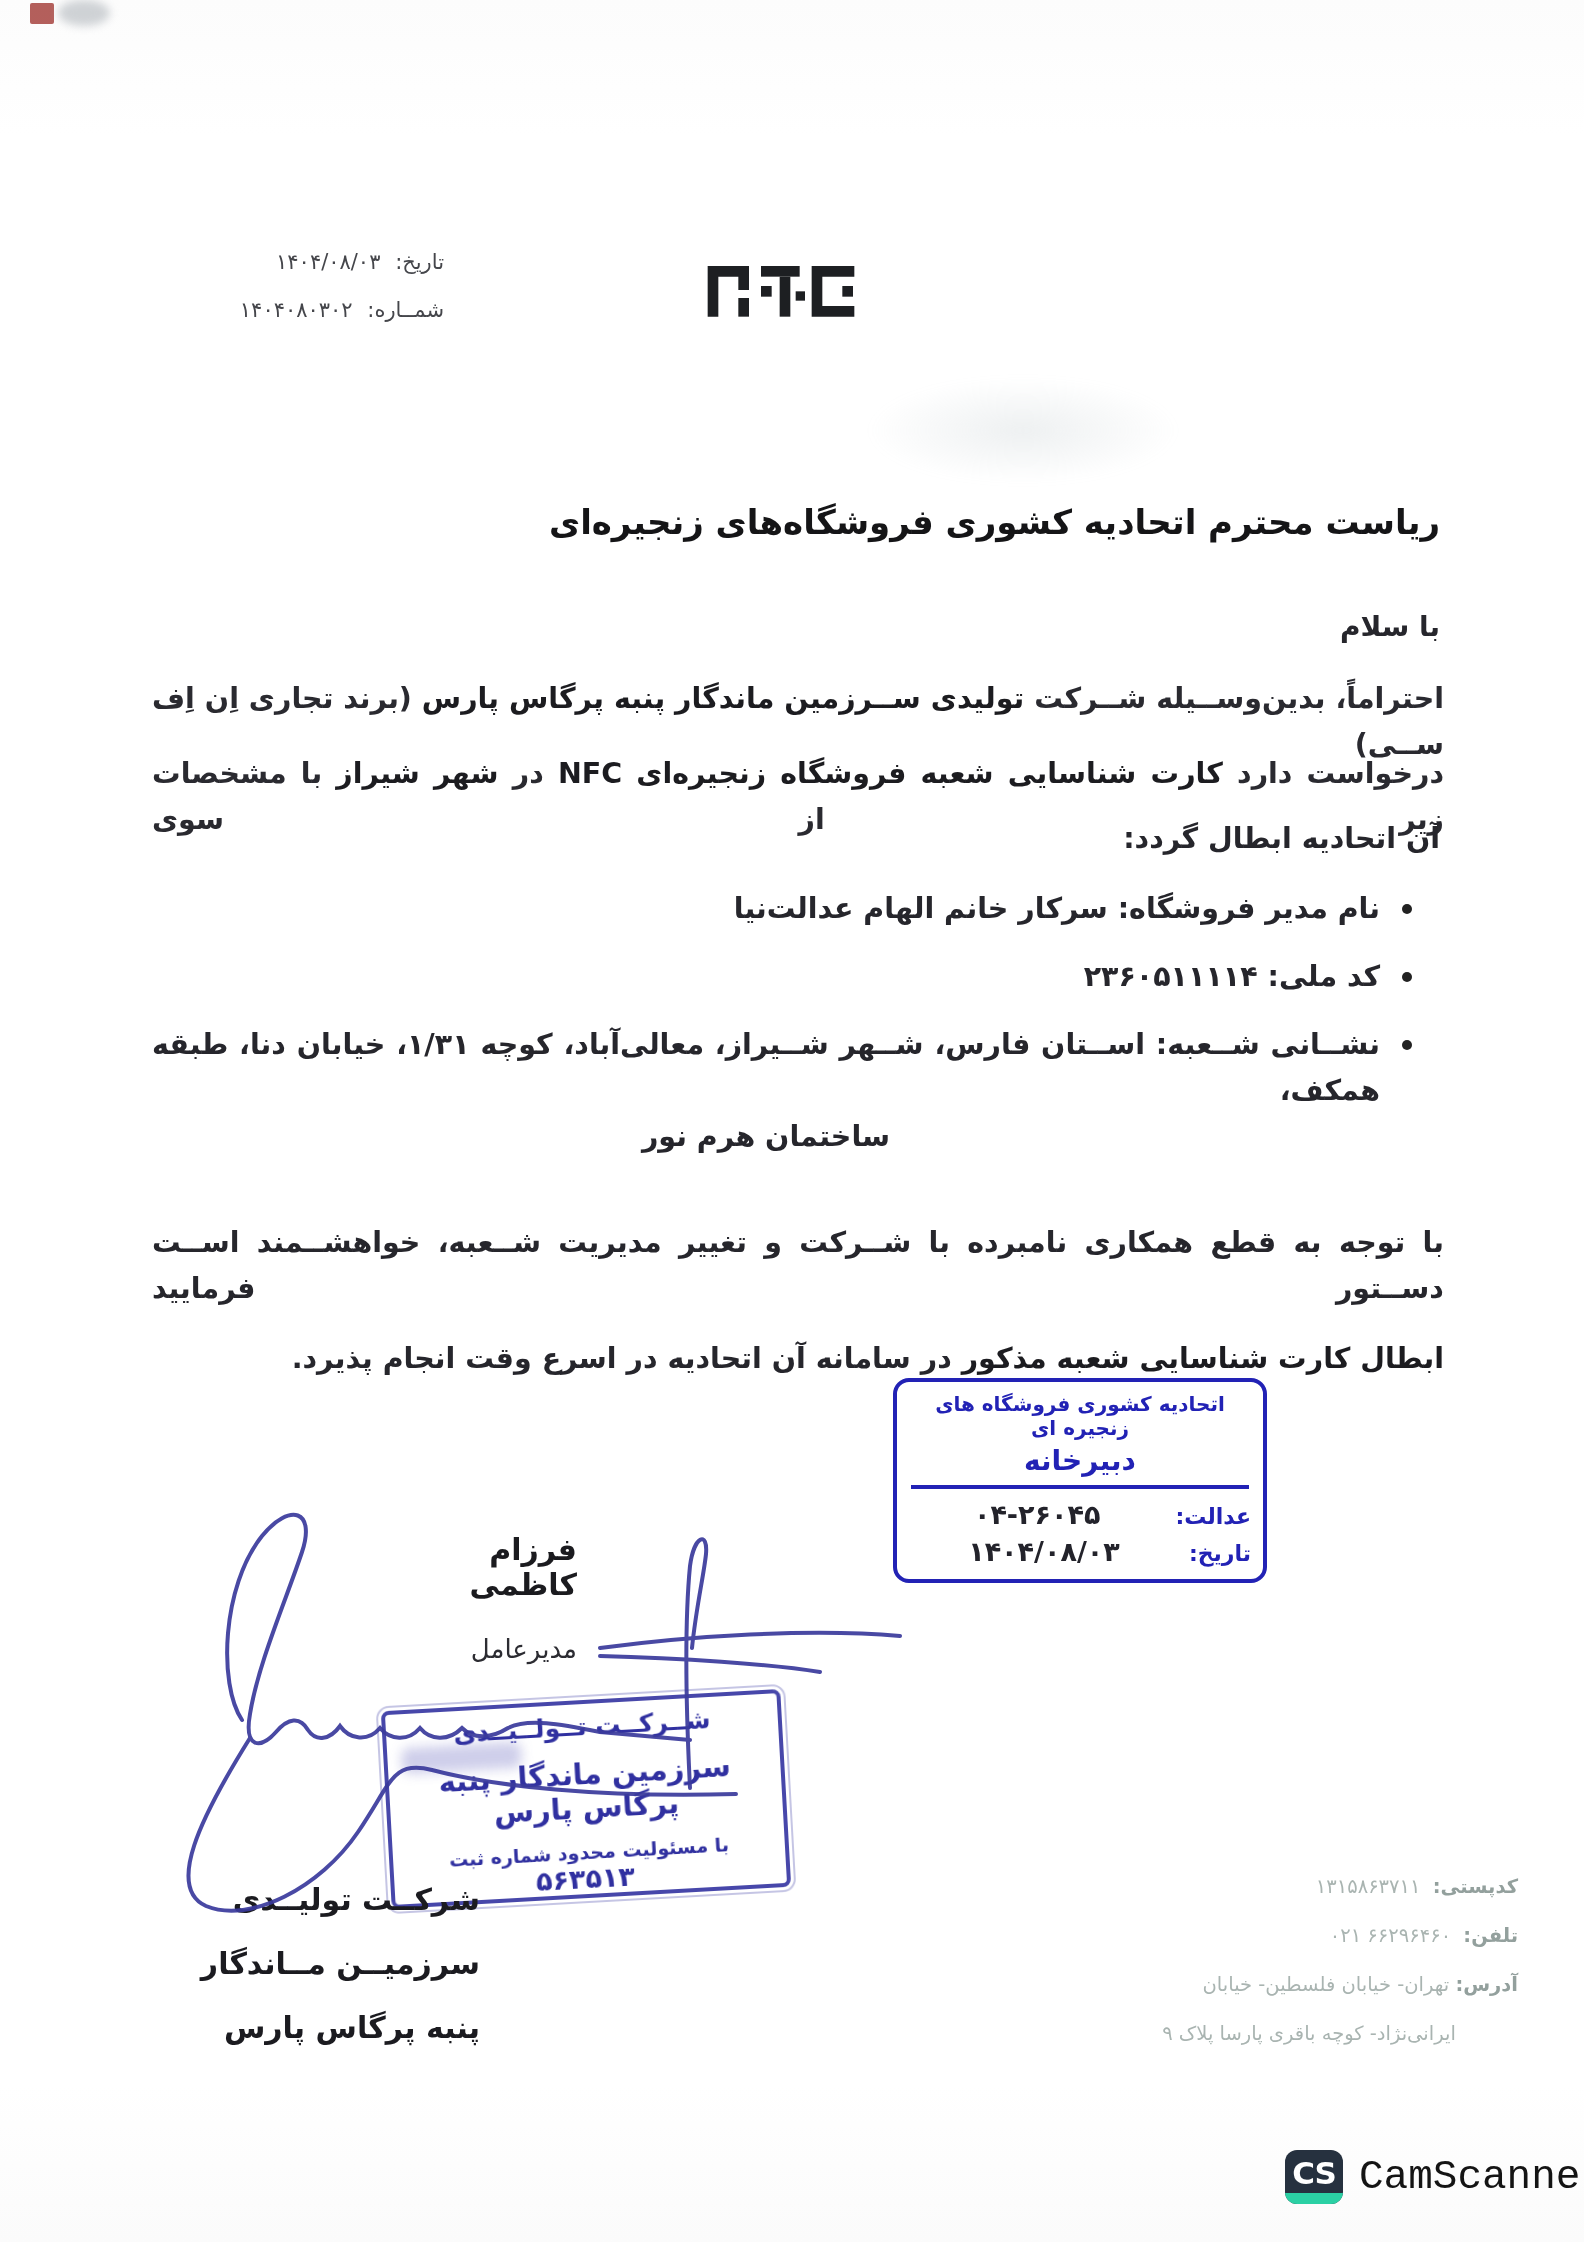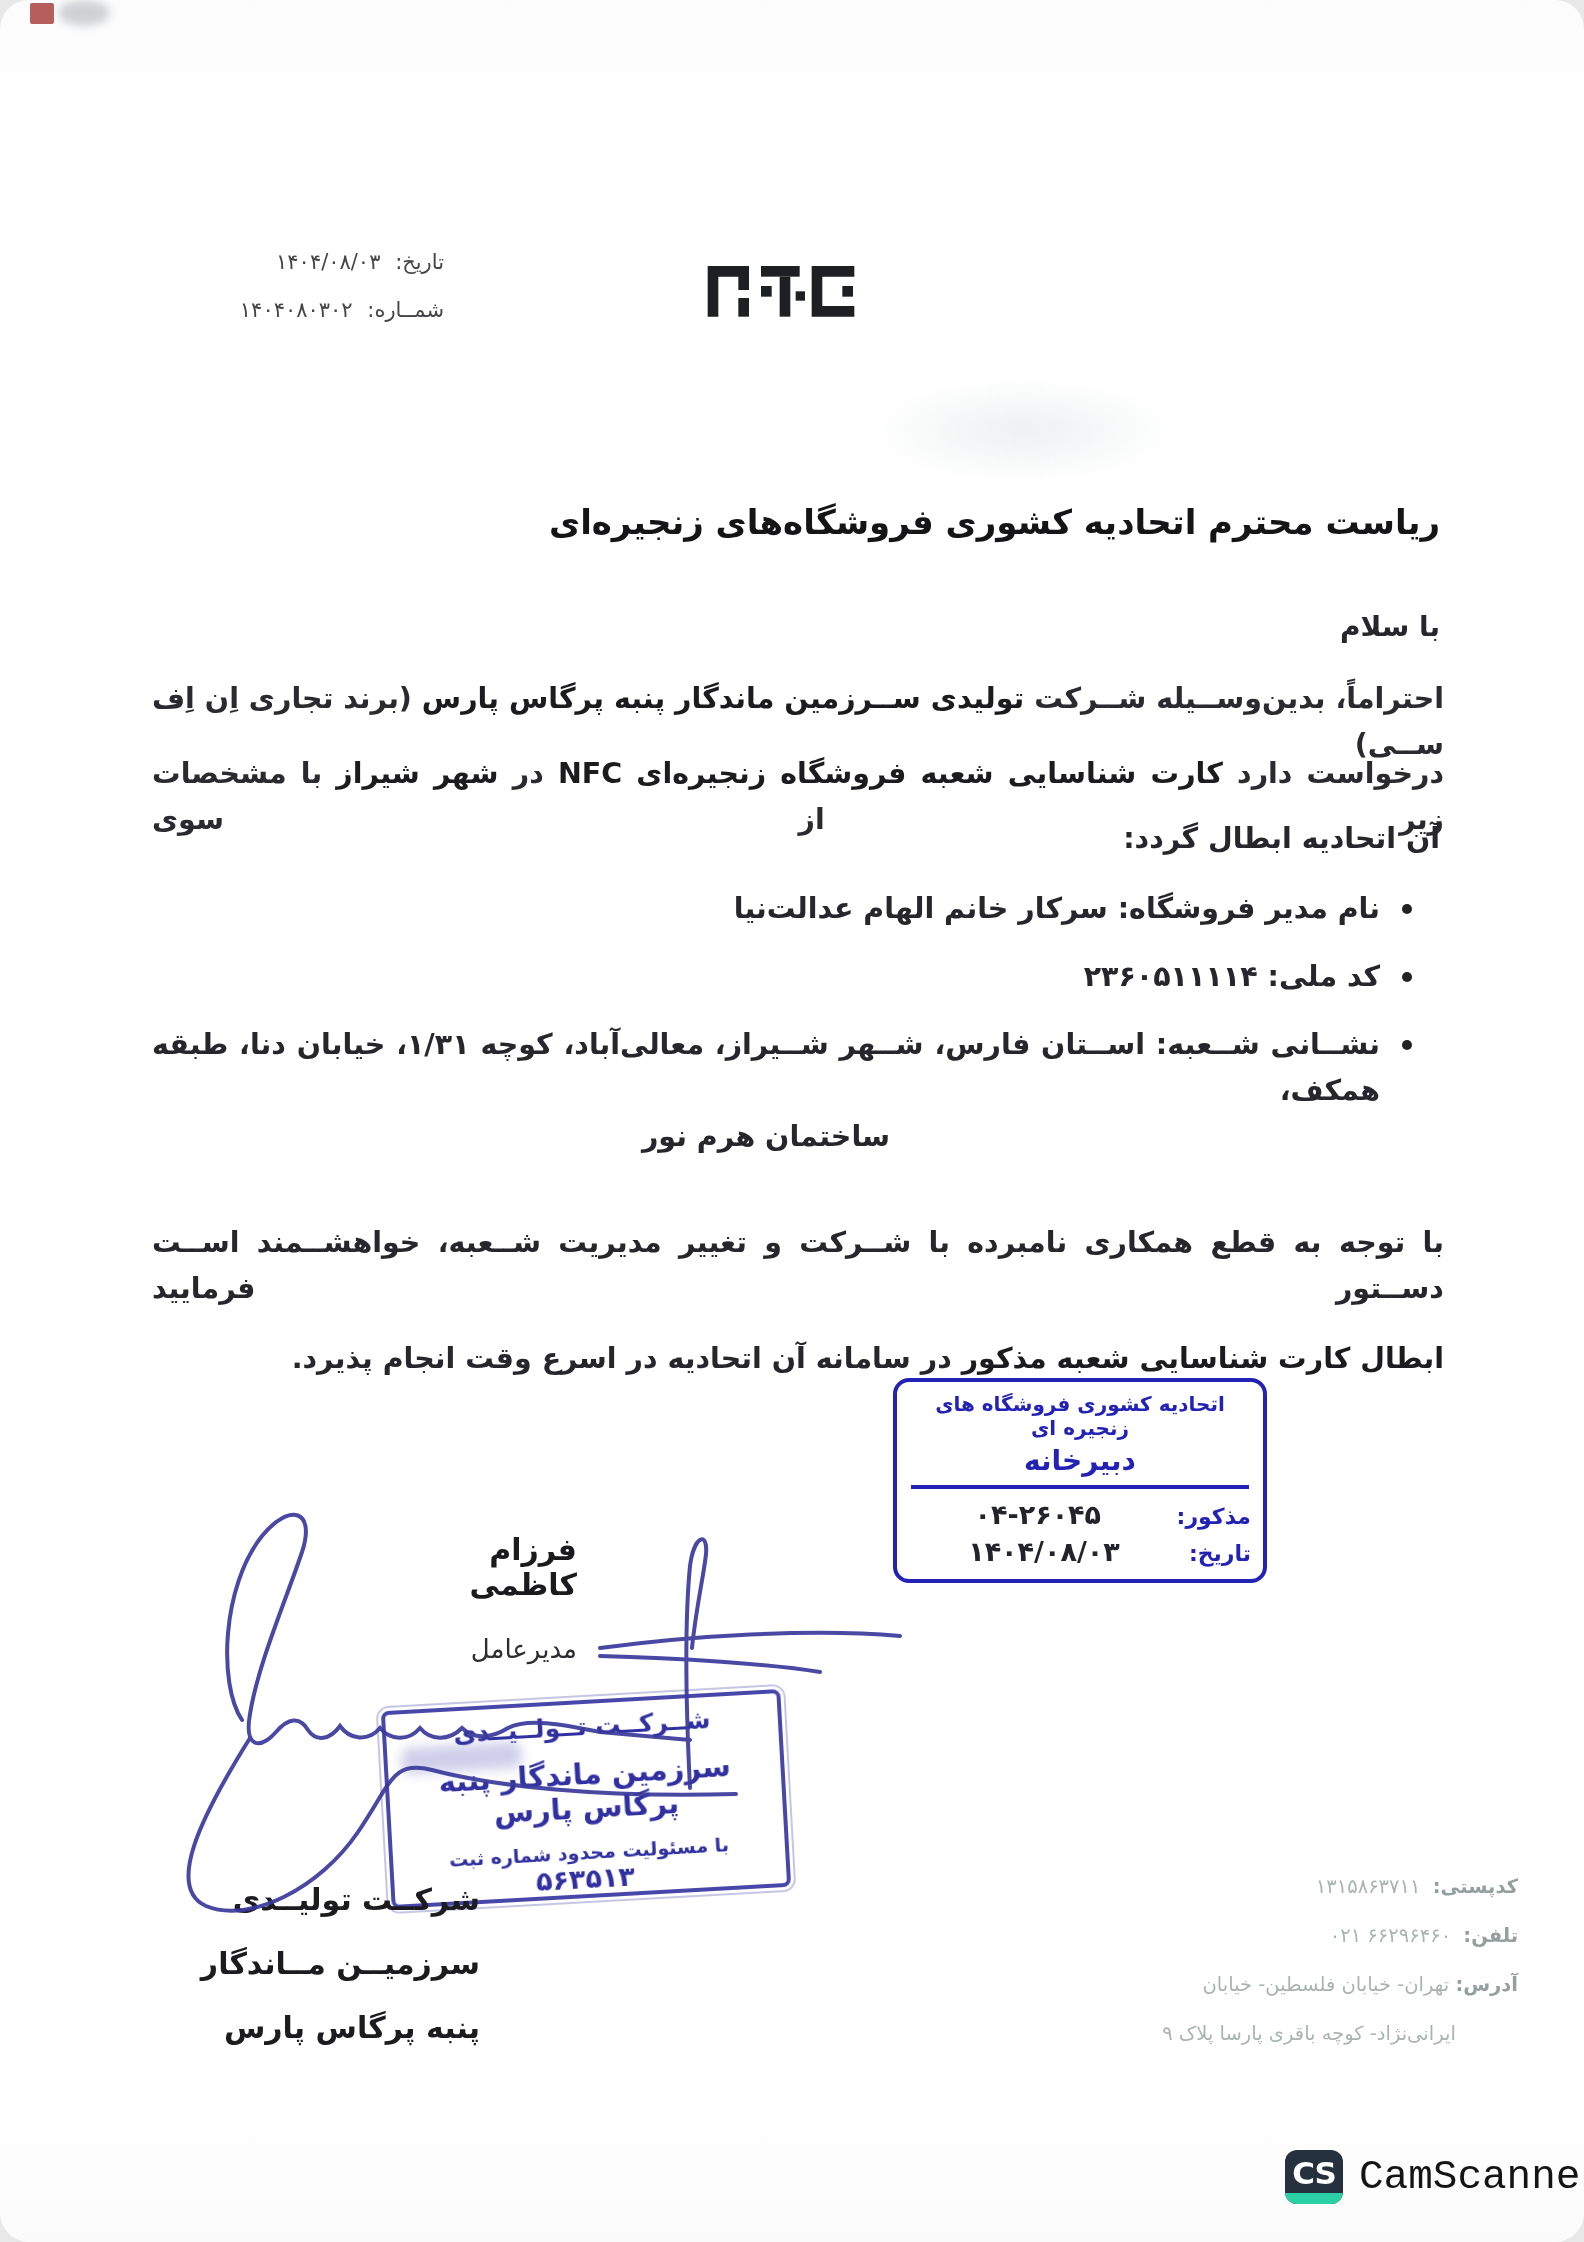--- a/index.html
+++ b/index.html
@@ -1,19 +1,19 @@
 <!DOCTYPE html>
 <html lang="fa"><head>
 <meta charset="utf-8">
 <style>
   html,body{margin:0;padding:0;background:#e8e8e8;}
   .page{
     position:relative;width:1584px;height:2242px;margin:0 auto;
     background:linear-gradient(180deg,#fcfcfc 0%,#ffffff 6%,#ffffff 93%,#fbfbfb 100%);
-    font-family:"DejaVu Sans",sans-serif;color:#26262c;overflow:hidden;border-radius:29px;
+    font-family:"DejaVu Sans",sans-serif;color:#26262c;overflow:hidden;
   }
   .abs{position:absolute;}
   .rtl{direction:rtl;}
   .ltrnum{direction:ltr;unicode-bidi:embed;display:inline-block;}
 
   
   .speck-red{left:30px;top:3px;width:24px;height:21px;background:#a23834;opacity:.8;border-radius:2px;filter:blur(.6px);}
   .speck-gray{left:58px;top:0;width:52px;height:26px;background:#b7bcc1;filter:blur(4px);opacity:.65;border-radius:50%;}
   .blob{left:868px;top:378px;width:310px;height:105px;border-radius:50%;
         background:radial-gradient(closest-side,rgba(176,188,192,.22),rgba(176,188,192,0));filter:blur(5px);}
@@ -159,21 +159,21 @@
     <div class="c2">
       <span class="bold">ابطال کارت شناسایی شعبه مذکور</span><span> در سامانه آن اتحادیه در اسرع وقت انجام پذیرد.</span>
     </div>
   </div>
 
   <div class="abs sec-stamp">
     <div class="org">اتحادیه کشوری فروشگاه های زنجیره ای</div>
     <div class="ttl">دبیرخانه</div>
     <hr class="rule">
     <div class="srow">
-      <span class="slbl">مذکور:</span>
+      <span class="slbl">عدالت:</span>
       <span class="sval ltrnum">۰۴-۲۶۰۴۵</span>
     </div>
     <div class="srow">
       <span class="slbl">تاریخ:</span>
       <span class="sval ltrnum">۱۴۰۴/۰۸/۰۳</span>
     </div>
   </div>
 
   <div class="abs sig-block">
     <div class="nm">فرزام کاظمی</div>

